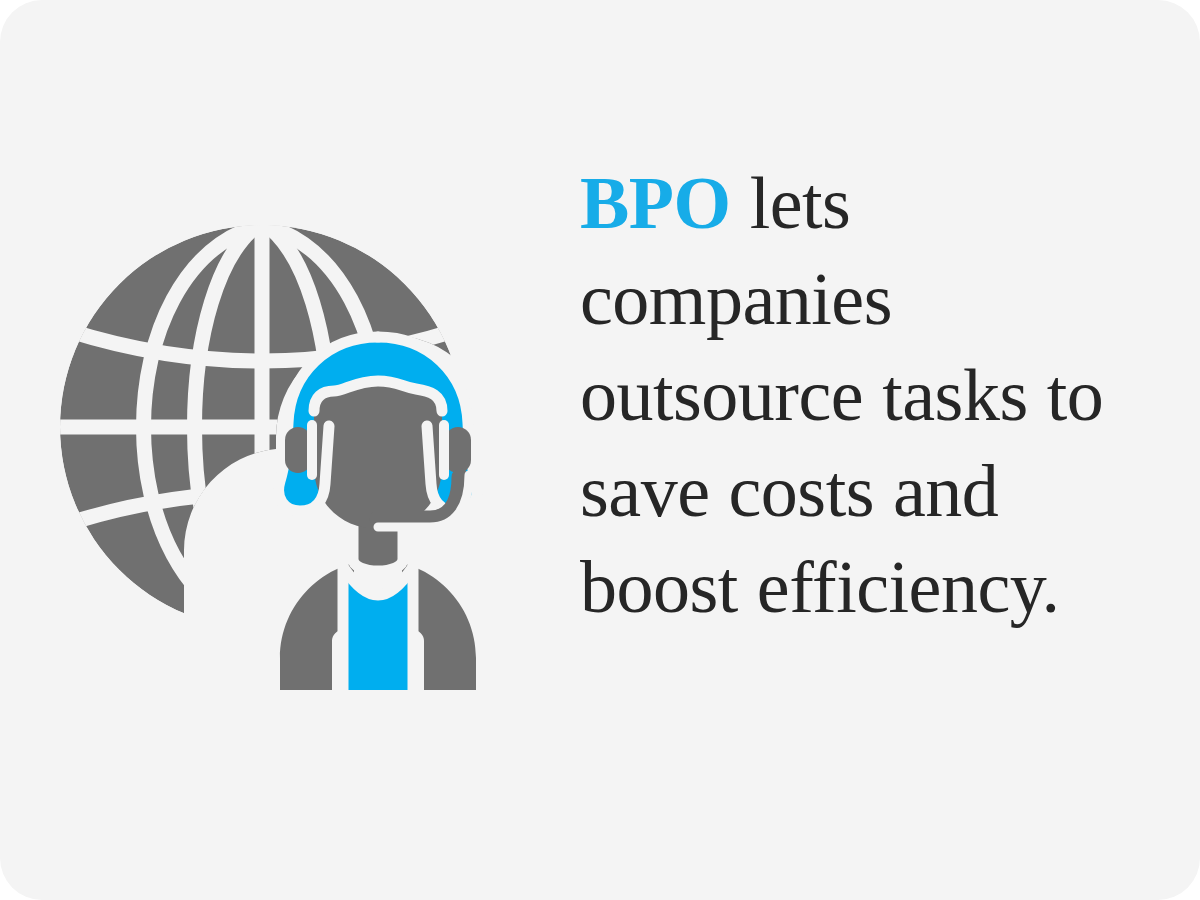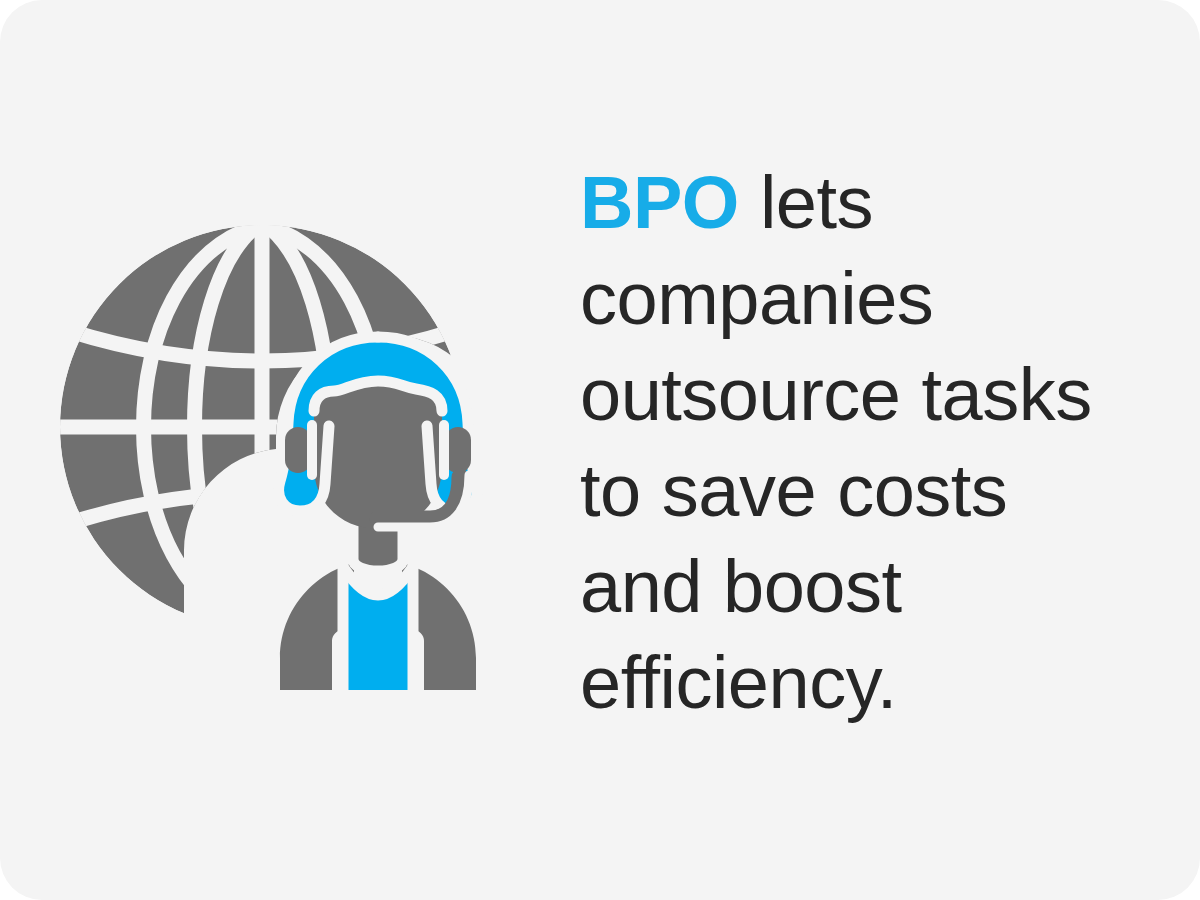--- a/index.html
+++ b/index.html
@@ -226,19 +226,19 @@
                    h-52"></path>
 
           <path fill="none" stroke="#f4f4f4" stroke-width="9" stroke-linecap="round" d="M409,280 c0,32 -14,52 -39,52 h-52"></path>
 
         </g>
       </svg>
 
     </div>
 
     <div id="text-col">
-      <h1 id="headline" style="color: rgb(38, 38, 38);">
+      <h1 id="headline" style="color: rgb(38, 38, 38); font-family: Liberation Serif, serif;">
         <span class="brand" style="color: rgb(23, 172, 232);">BPO</span><span> lets companies outsource tasks to save costs and boost efficiency.</span>
       </h1>
     </div>
 
   </div>
 </div>
 
 </body></html>

